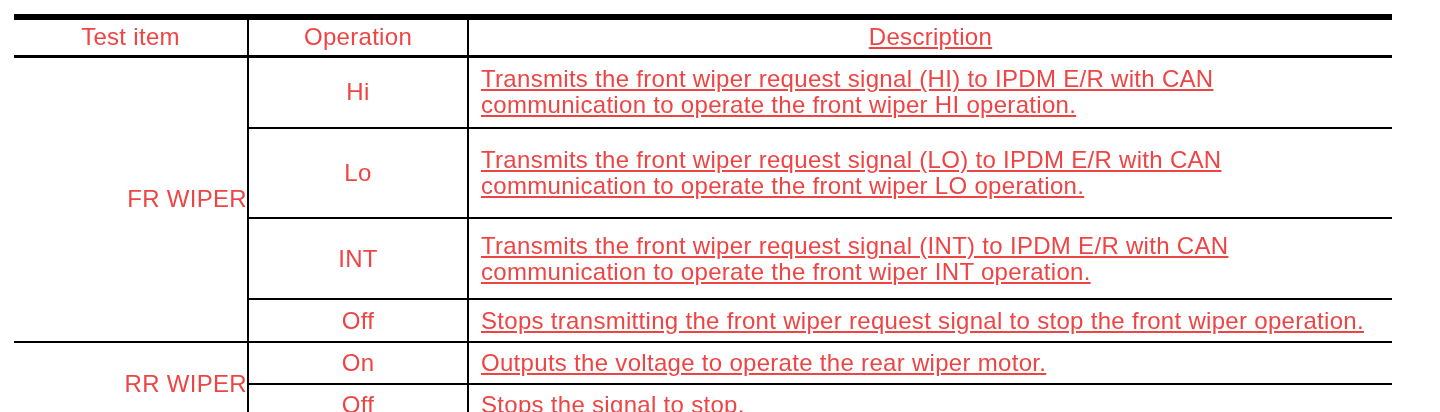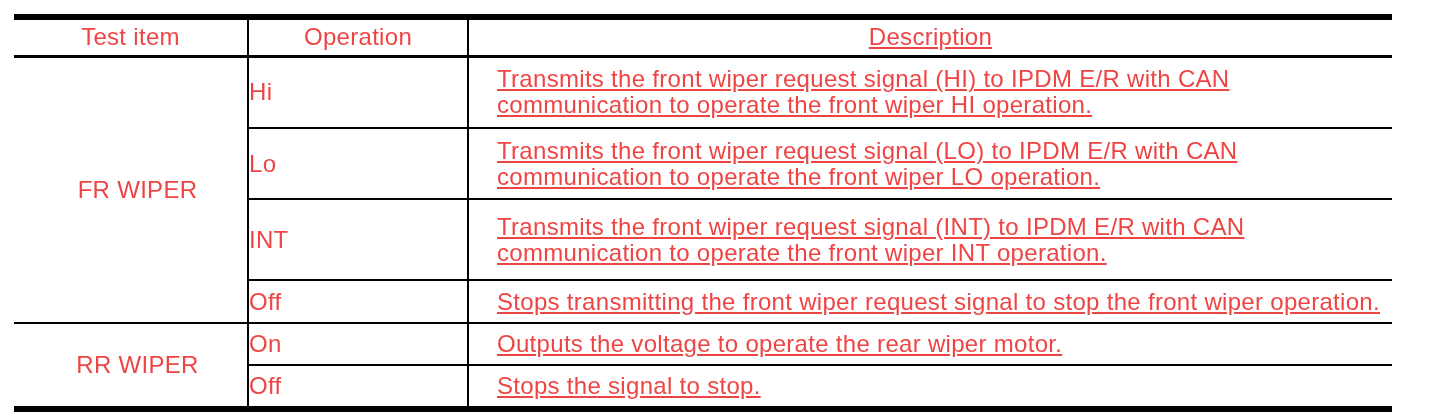--- a/index.html
+++ b/index.html
@@ -42,35 +42,36 @@
 
   thead th {
     border-top: none;
     border-bottom: 3px solid #000;
     height: 39px;
     text-align: center;
   }
   tbody tr:last-child td { border-bottom: none; }
 
   tr.r-hi   { height: 72px; }
-  tr.r-lo   { height: 71px; }
+  tr.r-lo   { height: 90px; }
   tr.r-int  { height: 81px; }
   tr.r-off1 { height: 43px; }
   tr.r-on   { height: 41px; }
   tr.r-off2 { height: 40px; }
 
   td.cell-test {
-    text-align: center;
+    text-align: right;
     padding-left: 14px;
   }
   td.cell-op {
+    text-align: center;
   }
   td.cell-desc {
     text-align: left;
-    padding: 7px 8px 7px 28px;
+    padding: 7px 8px 7px 12px;
     line-height: 26px;
   }
 </style>
 </head>
 <body>
 
 <div class="page">
   <table class="spec-table">
     <colgroup>
       <col class="c-test">

